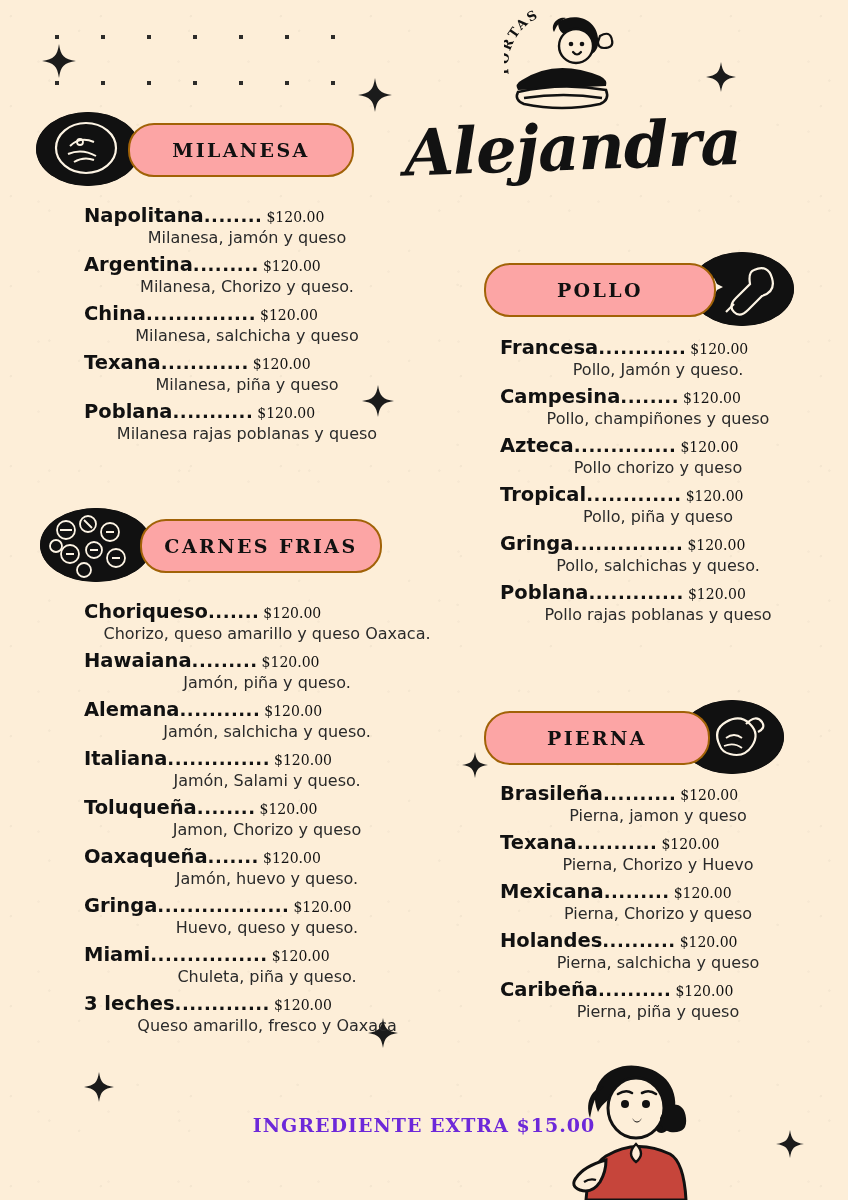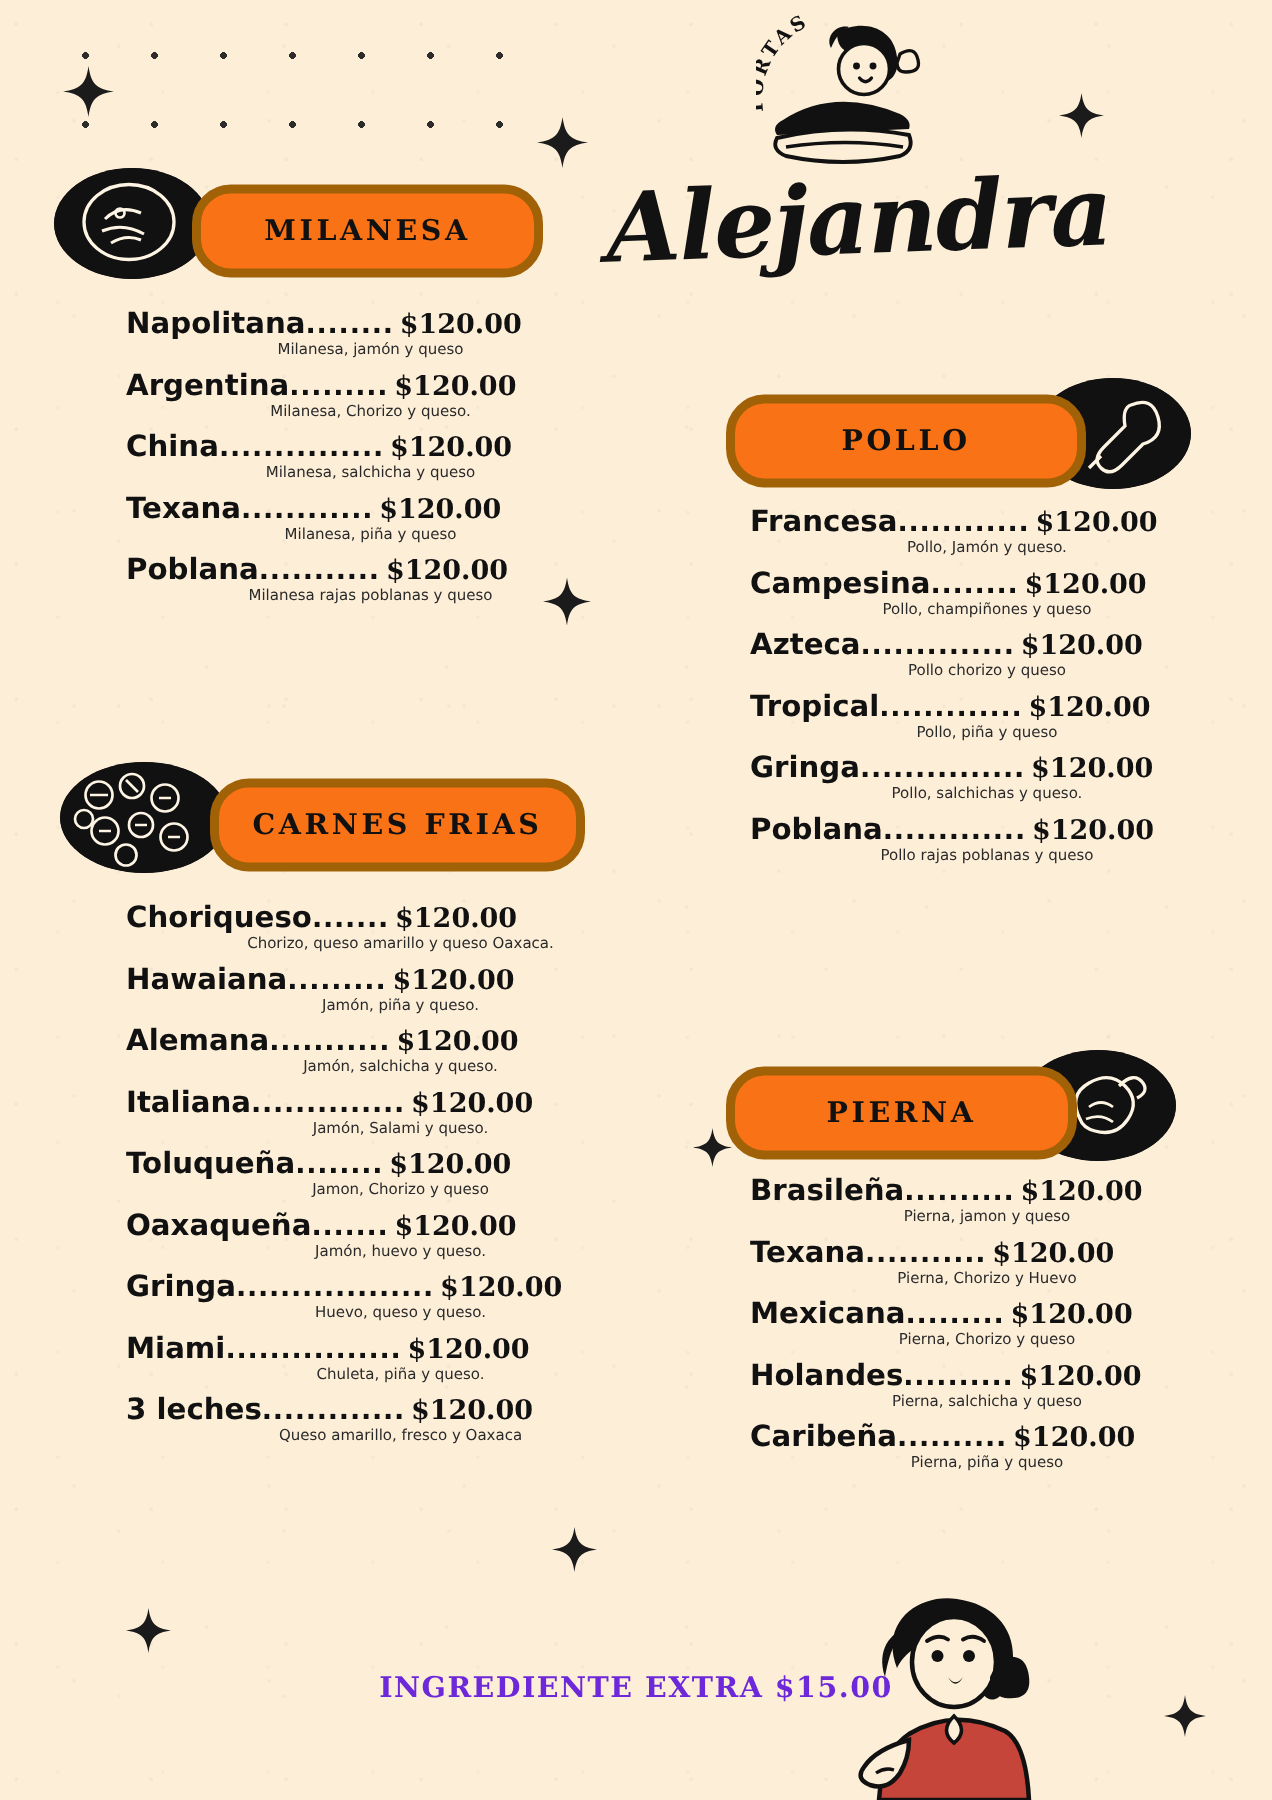--- a/index.html
+++ b/index.html
@@ -60,22 +60,22 @@
   .section-head{ position:absolute; height:74px; }
   .head-blob{
     position:absolute; top:0;
     width:104px; height:74px; border-radius:50%;
     background:#111; overflow:hidden;
   }
   .head-blob.right{ right:0; }
   .head-pill{
     position:absolute; top:11px;
     height:50px; border-radius:26px;
-    background:#f97316;
-    border:6px solid #a16207;
+    background:#fca5a5;
+    border:2px solid #a16207;
     display:flex; align-items:center; justify-content:center;
     font-family:"DejaVu Serif", serif;
     font-weight:700;
     font-size:19px;
     letter-spacing:2.4px;
     color:#111;
   }
 
   
   .menu-block{ position:absolute; }
@@ -90,27 +90,27 @@
   .item-name{ font-family:"DejaVu Sans", sans-serif; }
   .dots{
     flex:0 0 auto;
     font-size:18px;
     letter-spacing:.5px;
     color:#111;
     overflow:hidden;
   }
   .price{
     font-family:"DejaVu Serif", serif;
-    font-weight:700;
-    font-size:18px;
+    font-weight:400;
+    font-size:14px;
     color:#111;
     margin-left:4px;
   }
   .desc{
-    font-size:10px;
+    font-size:16px;
     color:#2a2a2a;
     margin:1px 0 6px 16px;
   }
 
   
   .footer-note{
     position:absolute; left:0; right:0; top:1114px;
     text-align:center;
     font-family:"DejaVu Serif", serif;
     font-weight:700;

